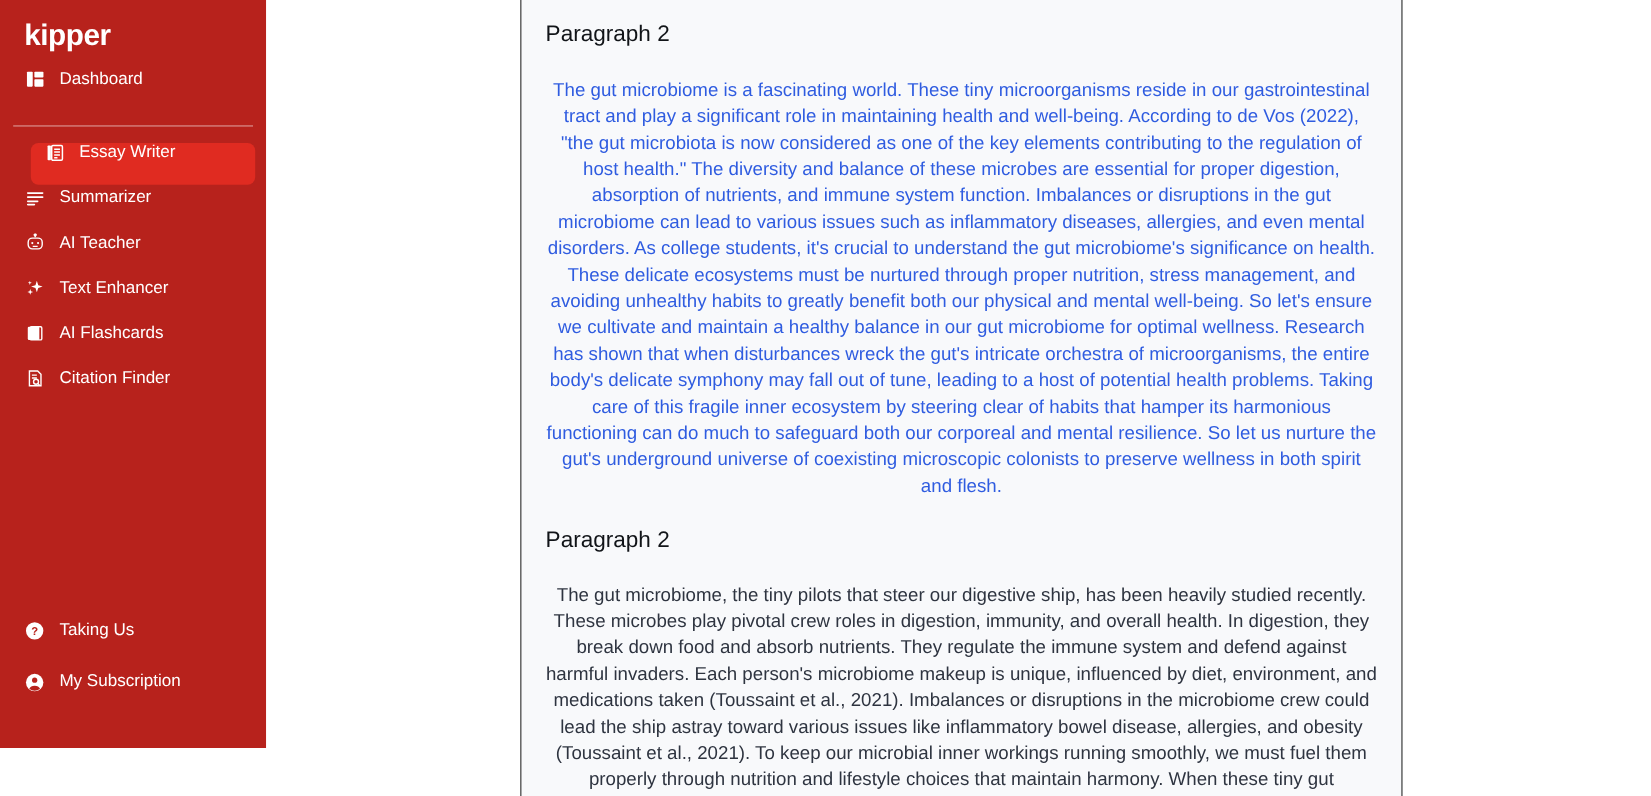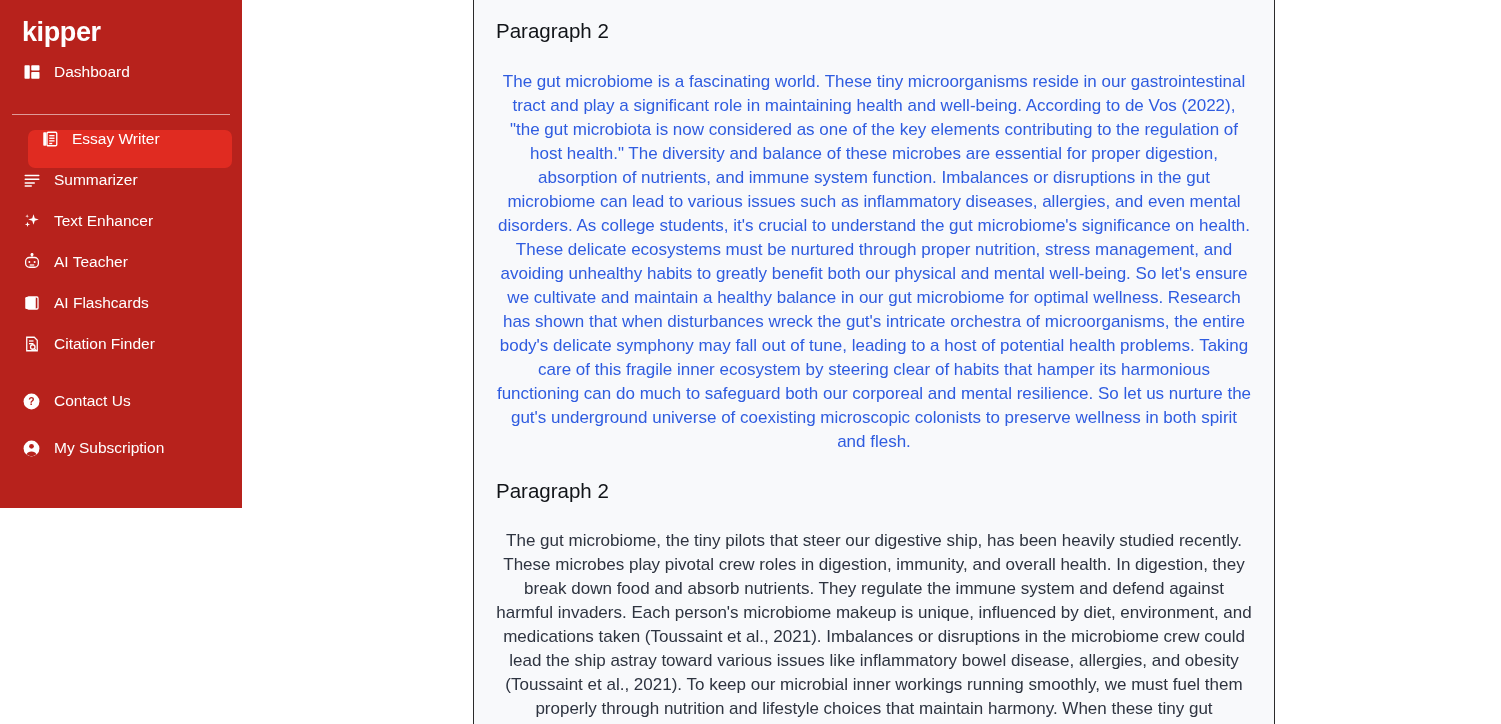--- a/index.html
+++ b/index.html
@@ -9,21 +9,21 @@
     overflow: hidden;
     background: #ffffff;
     font-family: "Liberation Sans", sans-serif;
   }
   #app { display: flex; width: 1501px; height: 724px; background: #ffffff; }
 
   
   #sidebar {
     width: 242px;
     min-width: 242px;
-    height: 508px;
+    height: 680px;
     background: #b7221c;
     color: #ffffff;
     display: flex;
     flex-direction: column;
     padding: 0;
     position: relative;
   }
   .logo {
     font-size: 27px;
     font-weight: bold;
@@ -151,45 +151,45 @@
             <line x1="3" y1="11" x2="21" y2="11"></line>
             <line x1="3" y1="16" x2="15" y2="16"></line>
             <line x1="3" y1="20" x2="11" y2="20"></line>
           </svg>
         </span>
         <span>Summarizer</span>
       </div>
 
       <div class="nav-item">
         <span class="ico">
-          <svg width="18" height="18" viewBox="0 0 24 24" fill="#ffffff">
-            <path d="M14 3 L15.7 8.3 L21 10 L15.7 11.7 L14 17 L12.3 11.7 L7 10 L12.3 8.3 Z"></path>
-            <path d="M6 13 L6.9 15.6 L9.5 16.5 L6.9 17.4 L6 20 L5.1 17.4 L2.5 16.5 L5.1 15.6 Z"></path>
-            <path d="M5.5 3 L6.1 4.9 L8 5.5 L6.1 6.1 L5.5 8 L4.9 6.1 L3 5.5 L4.9 4.9 Z"></path>
-          </svg>
-        </span>
-        <span>Text Enhancer</span>
-      </div>
-
-      <div class="nav-item">
-        <span class="ico">
           <svg width="18" height="18" viewBox="0 0 24 24" fill="none" stroke="#ffffff" stroke-width="1.7">
             <line x1="12" y1="2" x2="12" y2="5"></line>
             <circle cx="12" cy="2" r="1.2" fill="#ffffff"></circle>
             <rect x="3.5" y="6" width="17" height="13" rx="5"></rect>
             <circle cx="8.5" cy="12" r="1.3" fill="#ffffff" stroke="none"></circle>
             <circle cx="15.5" cy="12" r="1.3" fill="#ffffff" stroke="none"></circle>
             <line x1="9" y1="16" x2="15" y2="16"></line>
           </svg>
         </span>
         <span>AI Teacher</span>
       </div>
 
       <div class="nav-item">
         <span class="ico">
+          <svg width="18" height="18" viewBox="0 0 24 24" fill="#ffffff">
+            <path d="M14 3 L15.7 8.3 L21 10 L15.7 11.7 L14 17 L12.3 11.7 L7 10 L12.3 8.3 Z"></path>
+            <path d="M6 13 L6.9 15.6 L9.5 16.5 L6.9 17.4 L6 20 L5.1 17.4 L2.5 16.5 L5.1 15.6 Z"></path>
+            <path d="M5.5 3 L6.1 4.9 L8 5.5 L6.1 6.1 L5.5 8 L4.9 6.1 L3 5.5 L4.9 4.9 Z"></path>
+          </svg>
+        </span>
+        <span>Text Enhancer</span>
+      </div>
+
+      <div class="nav-item">
+        <span class="ico">
           <svg width="18" height="18" viewBox="0 0 24 24" fill="none" stroke="#ffffff" stroke-width="1.7">
             <rect x="3" y="4" width="14" height="16" rx="1.5" fill="#ffffff" stroke="none"></rect>
             <rect x="6" y="4" width="14" height="16" rx="1.5"></rect>
           </svg>
         </span>
         <span>AI Flashcards</span>
       </div>
 
       <div class="nav-item">
         <span class="ico">
@@ -209,21 +209,21 @@
     <div class="spacer"></div>
 
     <div class="nav-bottom">
       <div class="nav-item">
         <span class="ico">
           <svg width="19" height="19" viewBox="0 0 24 24">
             <circle cx="12" cy="12" r="10" fill="#ffffff"></circle>
             <text x="12" y="16.5" text-anchor="middle" font-size="13" font-weight="bold" font-family="Liberation Sans, sans-serif" fill="#b7221c">?</text>
           </svg>
         </span>
-        <span>Contact Us</span>
+        <span>Taking Us</span>
       </div>
 
       <div class="nav-item">
         <span class="ico">
           <svg width="19" height="19" viewBox="0 0 24 24">
             <circle cx="12" cy="12" r="10" fill="#ffffff"></circle>
             <circle cx="12" cy="9.3" r="3" fill="#b7221c"></circle>
             <path d="M5.8 19.2 a6.6 5.2 0 0 1 12.4 0 a10 10 0 0 1 -12.4 0 Z" fill="#b7221c"></path>
           </svg>
         </span>

